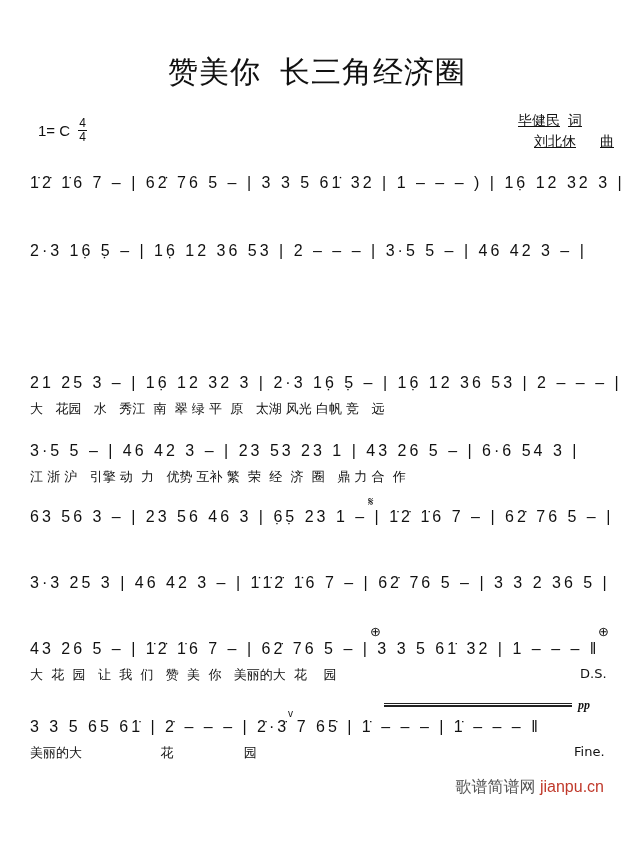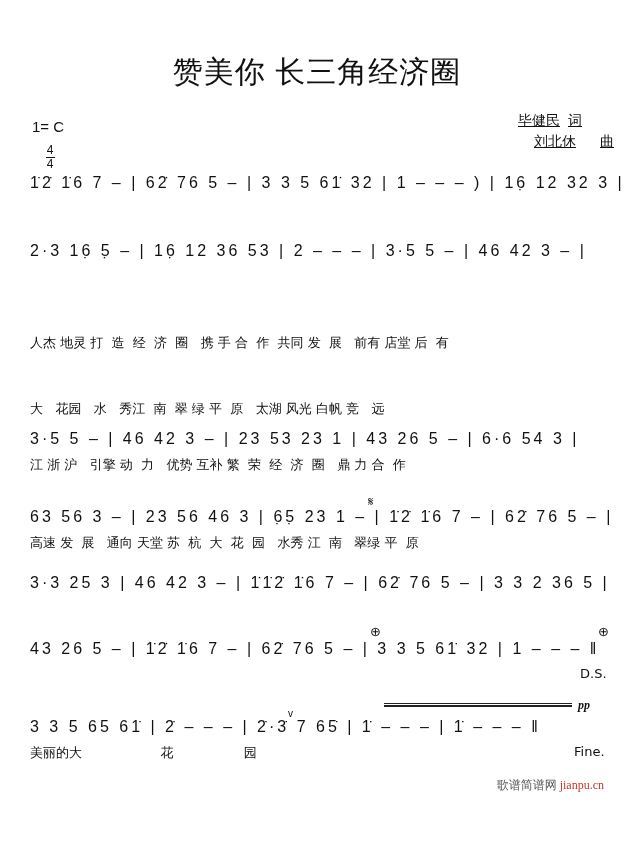--- a/index.html
+++ b/index.html
@@ -1,32 +1,32 @@
 <!DOCTYPE html>
 <html><head>
 <meta charset="utf-8">
 <style>
   html, body { margin:0; padding:0; background:#ffffff; }
   body { width:634px; height:846px; position:relative; overflow:hidden;
          font-family:"Liberation Sans","DejaVu Sans",sans-serif; color:#111; }
   .title { position:absolute; left:0; width:634px; top:52px; text-align:center;
-           font-size:30px; letter-spacing:1px; font-family:Liberation Sans, sans-serif; }
-  .key { position:absolute; left:32px; top:118px; font-size:15px; display:flex; align-items:center; gap:10px;flex-direction:column; }
+           font-size:30px; letter-spacing:1px; font-family:Liberation Mono, monospace; }
+  .key { position:absolute; left:38px; top:118px; font-size:15px; display:flex; align-items:center; gap:4px; }
   .frac { display:inline-flex; flex-direction:column; align-items:center; font-size:12px; line-height:11px; margin-left:4px; }
   .frac .bar { width:9px; height:1px; background:#111; margin:1px 0; }
   .credits { position:absolute; right:20px; top:110px; font-size:14px; line-height:21px; text-align:left;
              font-family:"DejaVu Sans",sans-serif; }
   .credits div span { margin-left:8px;text-decoration:underline; }
   .line { position:absolute; left:30px; width:580px; height:60px; }
   .notes { position:absolute; top:14px; left:0; height:22px; white-space:nowrap; font-size:16px;
            letter-spacing:3px; font-family:"Liberation Sans",sans-serif; }
   .lyrics { position:absolute; top:40px; left:0; white-space:nowrap; font-size:13px;
             font-family:"DejaVu Sans",sans-serif; word-spacing:0; }
   .sym { position:absolute; font-size:13px; }
-  .watermark { position:absolute; right:30px; top:777px; font-size:12px; color:#555; font-family:Liberation Serif, serif; }
+  .watermark { position:absolute; right:30px; top:777px; font-size:16px; color:#555; font-family:Liberation Sans, sans-serif; }
   .watermark .dom { color:#c0392b; }
   .cresc { position:absolute; left:384px; top:703px; width:188px; height:4px;
            border-top:1px solid #222; border-bottom:2px solid #222; box-sizing:border-box; }
   .pp { position:absolute; left:578px; top:698px; font-style:italic; font-weight:bold; font-size:12px;
         font-family:"Liberation Serif",serif; }
 </style>
 </head>
 <body>
 
 <div class="title">赞美你 长三角经济圈</div>
@@ -51,46 +51,46 @@
 
 <div class="line" style="top:160px">
   <div class="notes">1̇2̇ 1̇6 7 – | 62̇ 76 5 – | 3 3 5 61̇ 32 | 1 – – – ) | 16̣ 12 32 3 |</div>
 </div>
 
 <div class="line" style="top:228px">
   <div class="notes">2·3 16̣ 5̣ – | 16̣ 12 36 53 | 2 – – – | 3·5 5 – | 46 42 3 – |</div>
 </div>
 
 <div class="line" style="top:294px">
-  <div class="lyrics" style="white-space:pre">人杰 地灵 打  造  经  济  圈   携 手 合  作  共同 发  展   前有 店堂 后  有</div>
 </div>
 
 <div class="line" style="top:360px">
+  <div class="notes">21 25 3 – | 16̣ 12 32 3 | 2·3 16̣ 5̣ – | 16̣ 12 36 53 | 2 – – – |</div>
   <div class="lyrics" style="white-space:pre">大   花园   水   秀江  南  翠 绿 平  原   太湖 风光 白帆 竞   远</div>
 </div>
 
-<div class="line" style="top:416px">
+<div class="line" style="top:428px">
   <div class="notes">3·5 5 – | 46 42 3 – | 23 53 23 1 | 43 26 5 – | 6·6 54 3 |</div>
   <div class="lyrics" style="white-space:pre">江 浙 沪   引擎 动  力   优势 互补 繁  荣  经  济  圈   鼎 力 合  作</div>
 </div>
 
 <div class="line" style="top:494px">
   <span class="sym" style="left:338px;top:0px">𝄋</span>
   <div class="notes">63 56 3 – | 23 56 46 3 | 6̣5̣ 23 1 – | 1̇2̇ 1̇6 7 – | 62̇ 76 5 – |</div>
-  <div class="lyrics" style="white-space:pre">高速 发  展   通向 天堂 苏  杭  大  花  园   水秀 江  南   翠绿 平  原</div>
 </div>
 
 <div class="line" style="top:560px">
   <div class="notes">3·3 25 3 | 46 42 3 – | 1̇1̇2̇ 1̇6 7 – | 62̇ 76 5 – | 3 3 2 36 5 |</div>
 </div>
 
 <div class="line" style="top:626px">
   <span class="sym" style="left:340px;top:-2px">⊕</span>
   <span class="sym" style="left:568px;top:-2px">⊕</span>
   <div class="notes">43 26 5 – | 1̇2̇ 1̇6 7 – | 62̇ 76 5 – | 3 3 5 61̇ 32 | 1 – – – ‖</div>
+  <div class="lyrics" style="white-space:pre">大  花  园   让  我  们   赞  美  你   美丽的大  花    园</div>
   <span class="lyrics" style="left:550px">D.S.</span>
 </div>
 
 <div class="cresc"></div>
 <div class="pp">pp</div>
 
 <div class="line" style="top:704px">
   <span class="sym" style="left:258px;top:4px;font-size:10px">v</span>
   <div class="notes">3 3 5 65 61̇ | 2̇ – – – | 2̇·3̇ 7 65̇ | 1̇ – – – | 1̇ – – – ‖</div>
   <div class="lyrics" style="white-space:pre">美丽的大                   花                 园</div>

